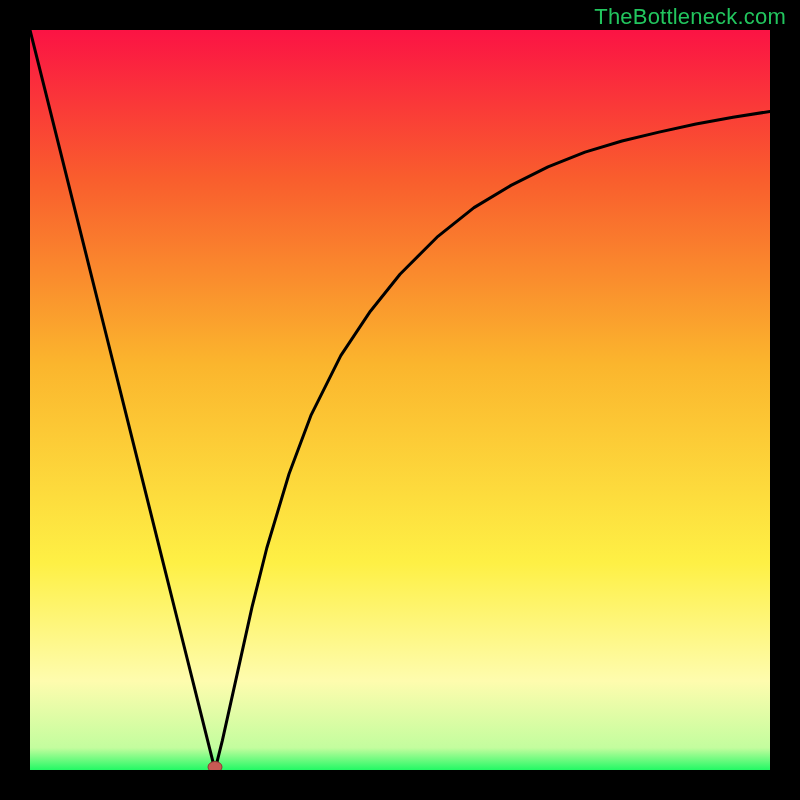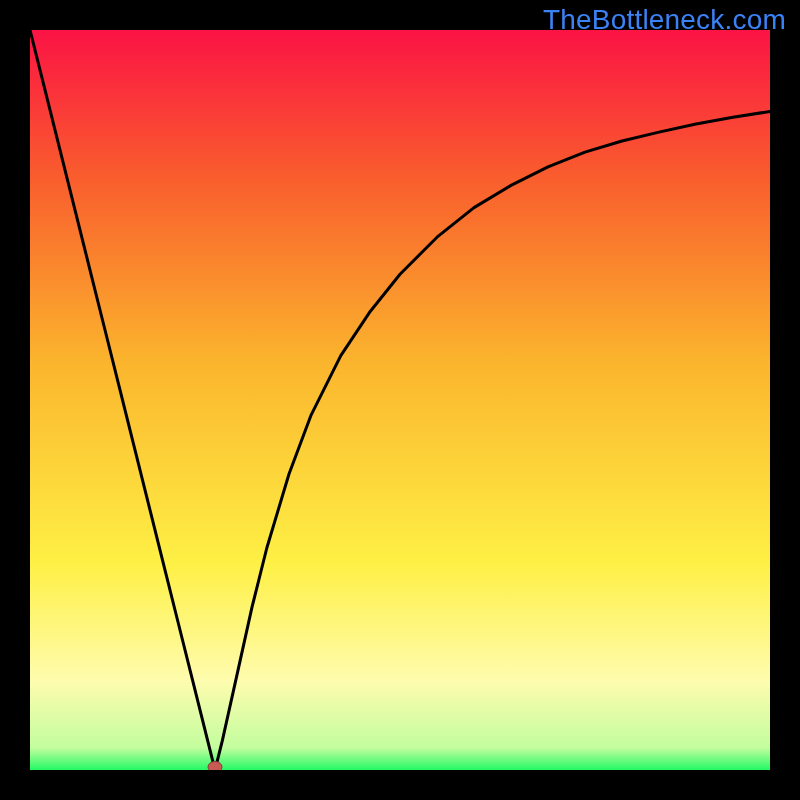--- a/index.html
+++ b/index.html
@@ -13,22 +13,22 @@
   .frame {
     position: relative;
     width: 800px;
     height: 800px;
     background: #000;
   }
   .watermark {
     position: absolute;
     top: 4px;
     right: 14px;
-    color: #3b82f6;
-    font-size: 28px;
+    color: #22c55e;
+    font-size: 22px;
     font-weight: 500;
     letter-spacing: 0.2px;
     z-index: 10;
     margin-left: 42px;
   }
   .plot-area {
     position: absolute;
     left: 30px;
     top: 30px;
     width: 740px;

